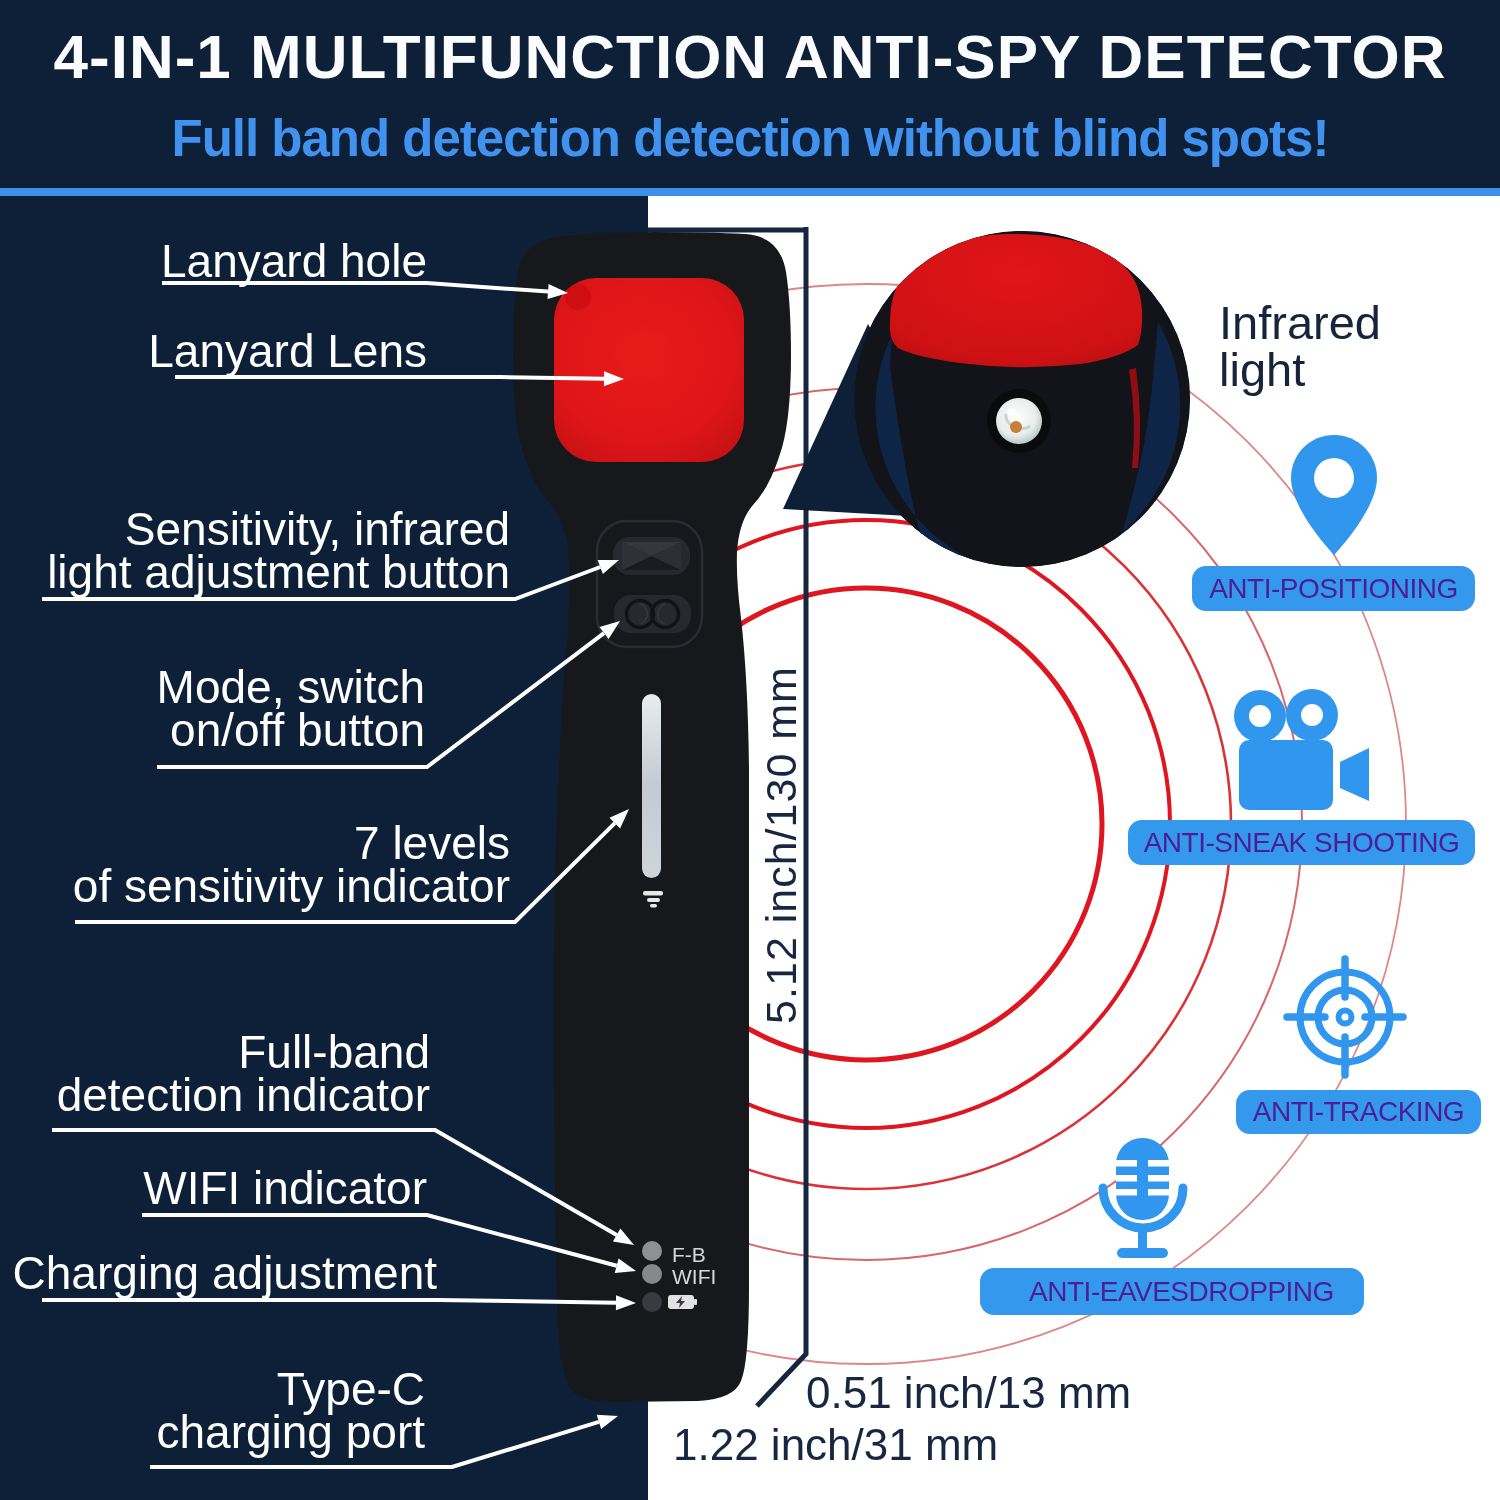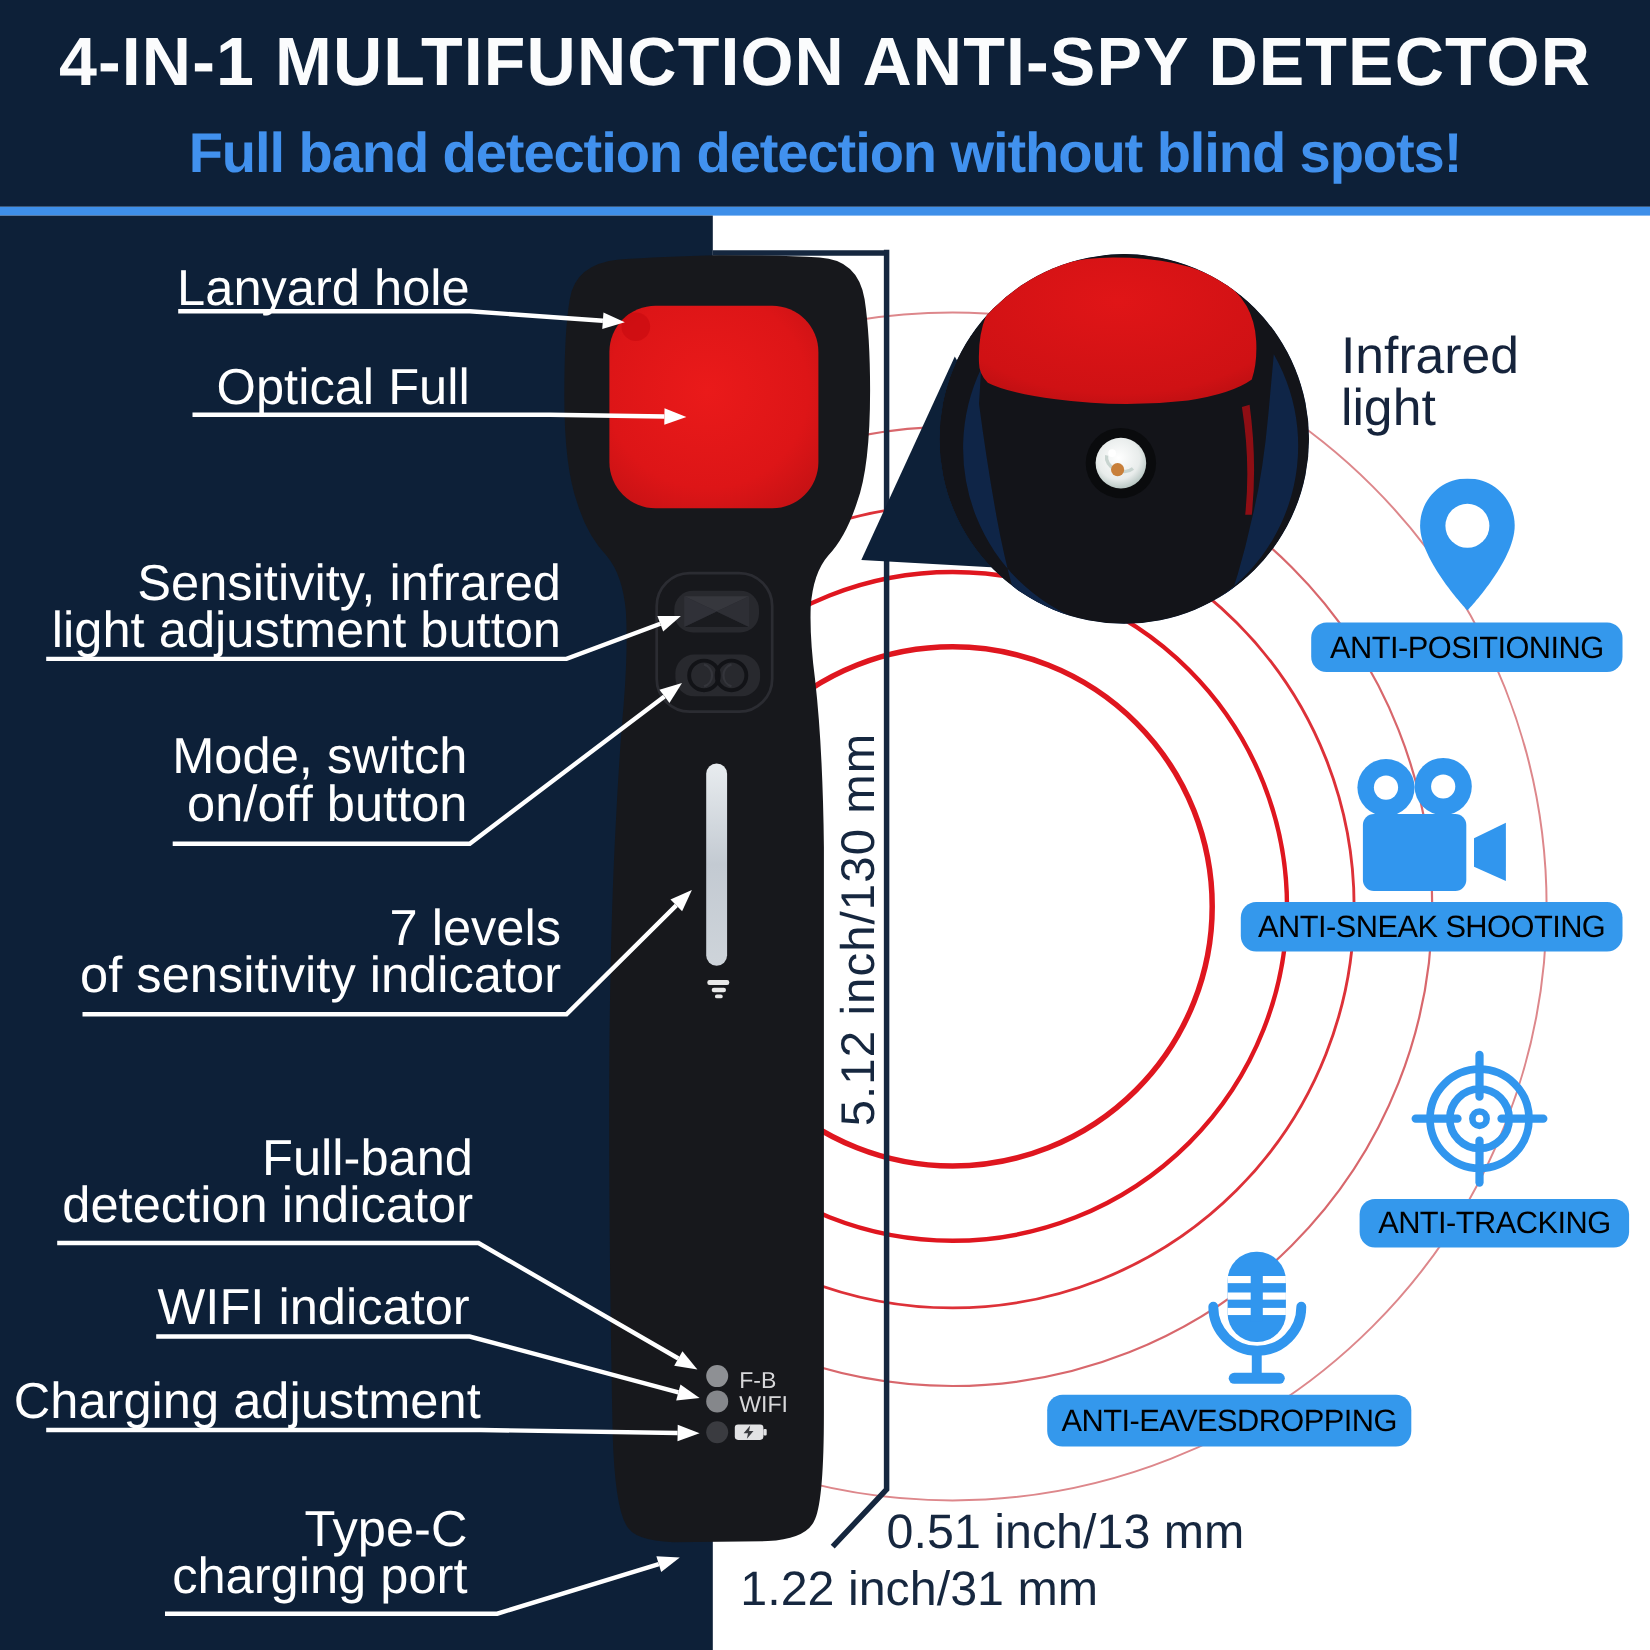--- a/index.html
+++ b/index.html
@@ -5,21 +5,21 @@
 html,body{margin:0;padding:0;}
 body{width:1500px;height:1500px;position:relative;overflow:hidden;background:#fff;font-family:"Liberation Sans",sans-serif;}
 .abs{position:absolute;}
 #hdr{left:0;top:0;width:1500px;height:188px;background:#0d2038;}
 #hline{left:0;top:188px;width:1500px;height:8px;background:#3e8fe9;}
 #panel{left:0;top:196px;width:648px;height:1304px;background:#0d2038;}
 #title{left:0;top:21px;width:1500px;text-align:center;color:#fbfcfd;font-size:62px;font-weight:bold;letter-spacing:1px;white-space:nowrap;}
 #subtitle{left:0;top:109px;width:1500px;text-align:center;color:#4191ee;font-size:51px;font-weight:bold;letter-spacing:-1px;white-space:nowrap;}
 .lbl{color:#fff;font-size:46px;line-height:43px;text-align:right;white-space:nowrap;}
 .dim{color:#16273f;font-size:44px;white-space:nowrap;}
-.badge{background:#3498ec;color:#000000;text-align:center;border-radius:14px;font-size:28px;letter-spacing:-0.5px;white-space:nowrap;}
+.badge{background:#3498ec;color:#4c1d95;text-align:center;border-radius:14px;font-size:28px;letter-spacing:-0.5px;white-space:nowrap;}
 #infr{color:#16243c;font-size:47px;line-height:47px;}
 </style>
 </head>
 <body>
 <div class="abs" id="hdr"></div>
 <div class="abs" id="hline"></div>
 <div class="abs" id="panel"></div>
 <div class="abs" id="title">4-IN-1 MULTIFUNCTION ANTI-SPY DETECTOR</div>
 <div class="abs" id="subtitle">Full band detection detection without blind spots!</div>
 
@@ -165,21 +165,21 @@
 <path d="M620 621 L608.6 639.0 L599.5 627.1 Z"></path>
 <path d="M629 809 L620.1 828.4 L609.5 817.8 Z"></path>
 <path d="M634 1245 L612.9 1241.5 L620.4 1228.5 Z"></path>
 <path d="M636 1271 L614.7 1273.1 L618.6 1258.6 Z"></path>
 <path d="M636 1303 L615.9 1310.2 L616.1 1295.2 Z"></path>
 <path d="M618 1416 L601.1 1429.0 L596.7 1414.7 Z"></path>
 </g>
 </svg>
 
 <div class="abs lbl" style="right:1073px;top:240px;">Lanyard hole</div>
-<div class="abs lbl" style="right:1073px;top:330px;">Optical Full</div>
+<div class="abs lbl" style="right:1073px;top:330px;">Lanyard Lens</div>
 <div class="abs lbl" style="right:990px;top:508px;">Sensitivity, infrared<br>light adjustment button</div>
 <div class="abs lbl" style="right:1075px;top:666px;">Mode, switch<br>on/off button</div>
 <div class="abs lbl" style="right:990px;top:822px;">7 levels<br>of sensitivity indicator</div>
 <div class="abs lbl" style="right:1070px;top:1031px;">Full-band<br>detection indicator</div>
 <div class="abs lbl" style="right:1073px;top:1167px;">WIFI indicator</div>
 <div class="abs lbl" style="right:1063px;top:1252px;">Charging adjustment</div>
 <div class="abs lbl" style="right:1075px;top:1368px;">Type-C<br>charging port</div>
 
 <div class="abs dim" style="left:781px;top:845px;transform:translate(-50%,-50%) rotate(-90deg);font-size:43px;letter-spacing:1px;">5.12 inch/130 mm</div>
 <div class="abs dim" style="left:806px;top:1368px;">0.51 inch/13 mm</div>
@@ -225,13 +225,13 @@
 <rect x="18" y="24" width="53" height="6.5"></rect>
 <rect x="18" y="39" width="53" height="6.5"></rect>
 <rect x="18" y="53" width="53" height="6.5"></rect>
 </g>
 <rect x="39" y="20" width="11" height="45" fill="#3196ee"></rect>
 </svg>
 
 <div class="abs badge" style="left:1192px;top:566px;width:283px;height:45px;line-height:45px;">ANTI-POSITIONING</div>
 <div class="abs badge" style="left:1128px;top:820px;width:347px;height:45px;line-height:45px;">ANTI-SNEAK SHOOTING</div>
 <div class="abs badge" style="left:1236px;top:1090px;width:245px;height:44px;line-height:44px;">ANTI-TRACKING</div>
-<div class="abs badge" style="left:952px;top:1268px;width:331px;height:47px;line-height:47px;">ANTI-EAVESDROPPING</div>
+<div class="abs badge" style="left:980px;top:1268px;width:365px;height:47px;line-height:47px;padding-left:19px;">ANTI-EAVESDROPPING</div>
 
 </body></html>

